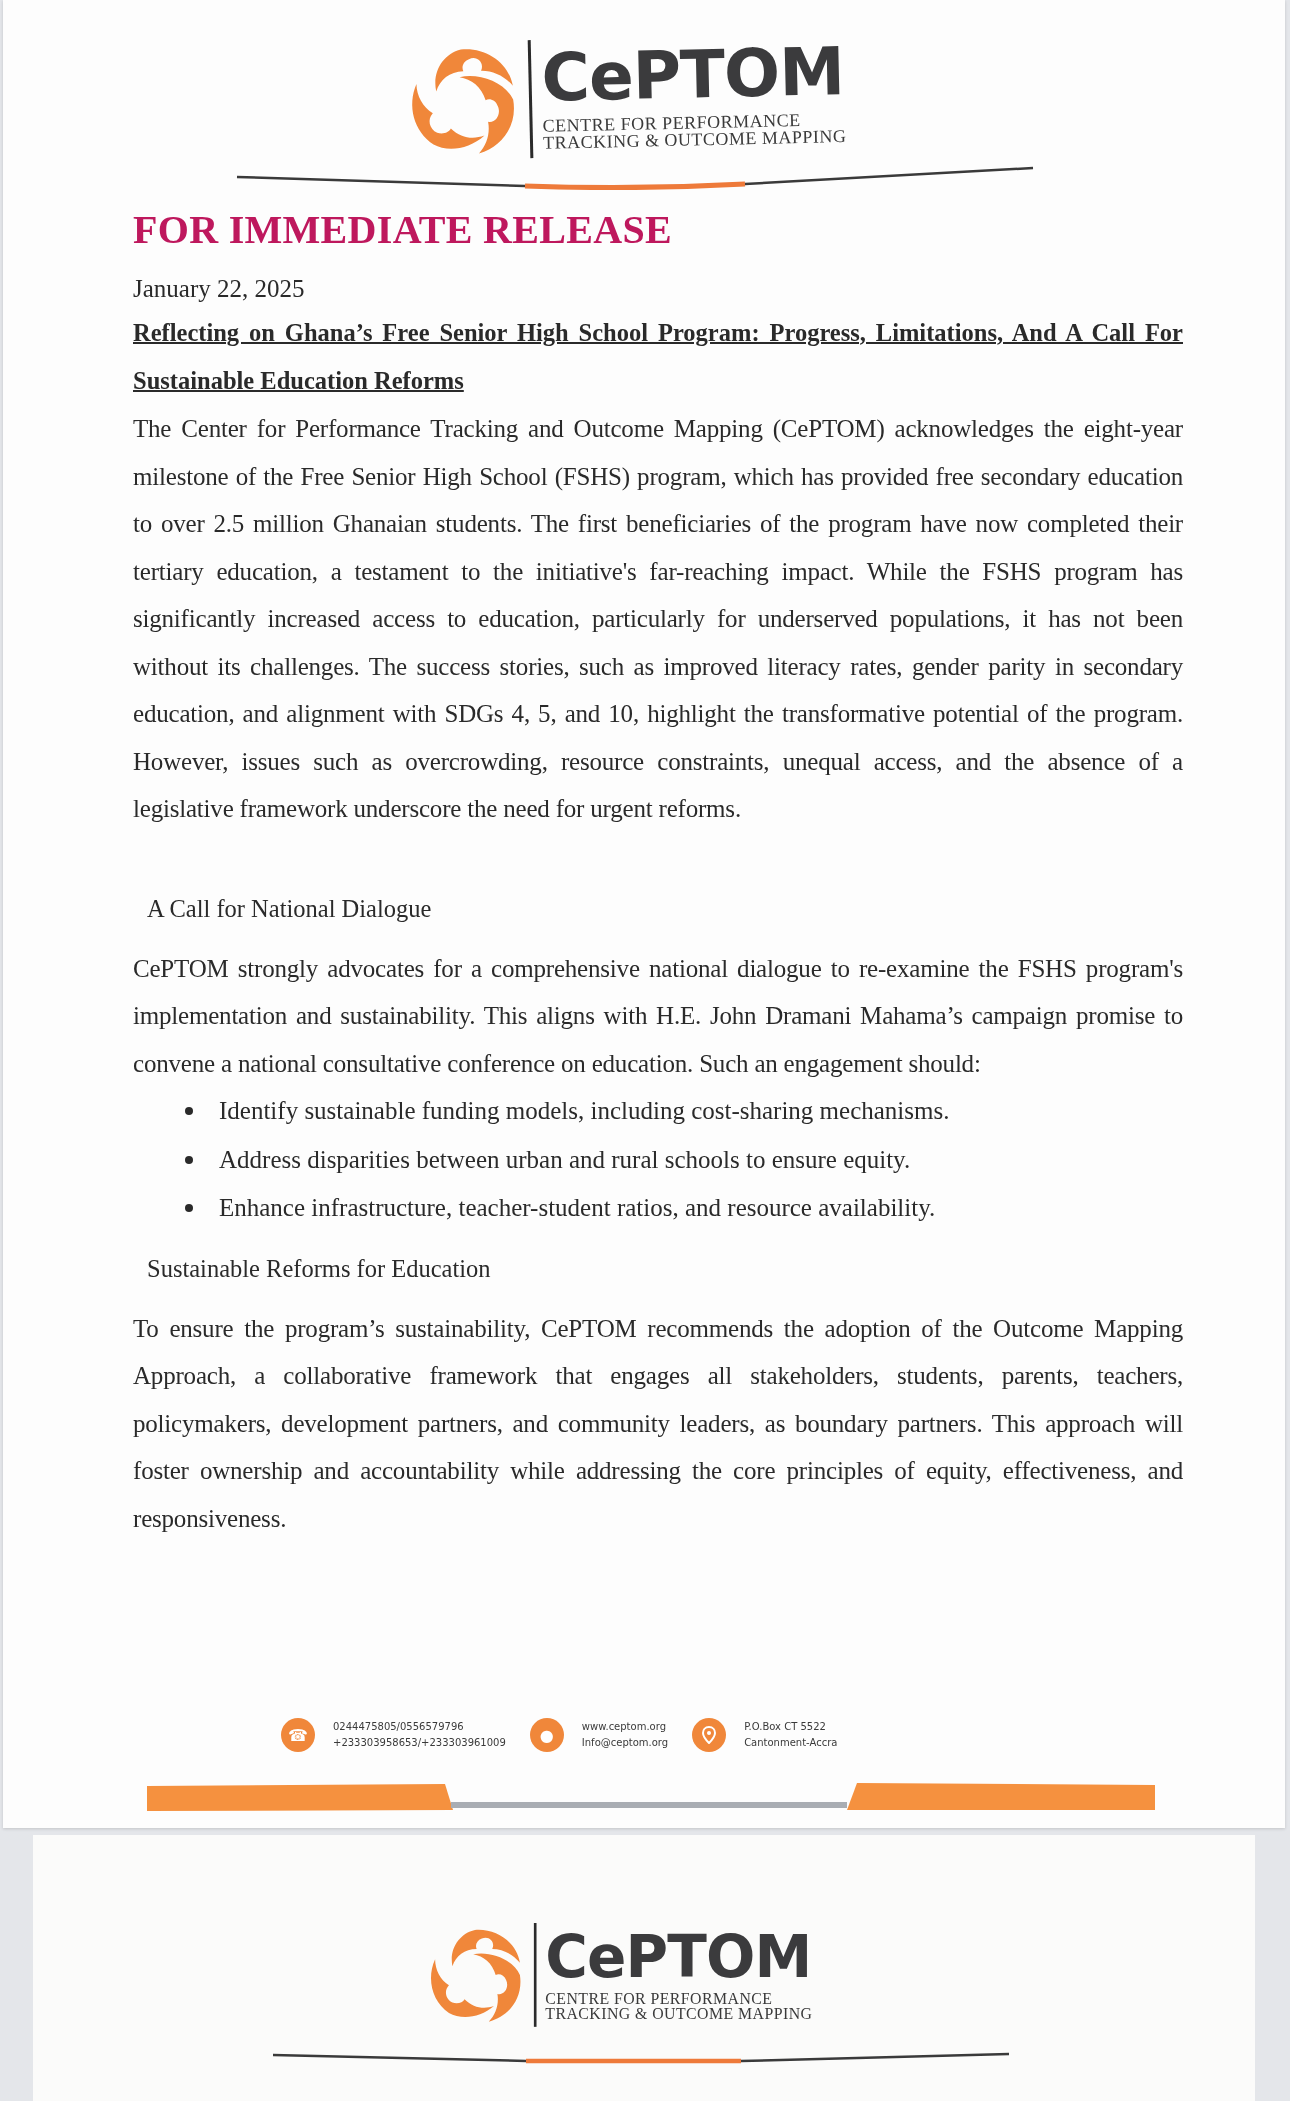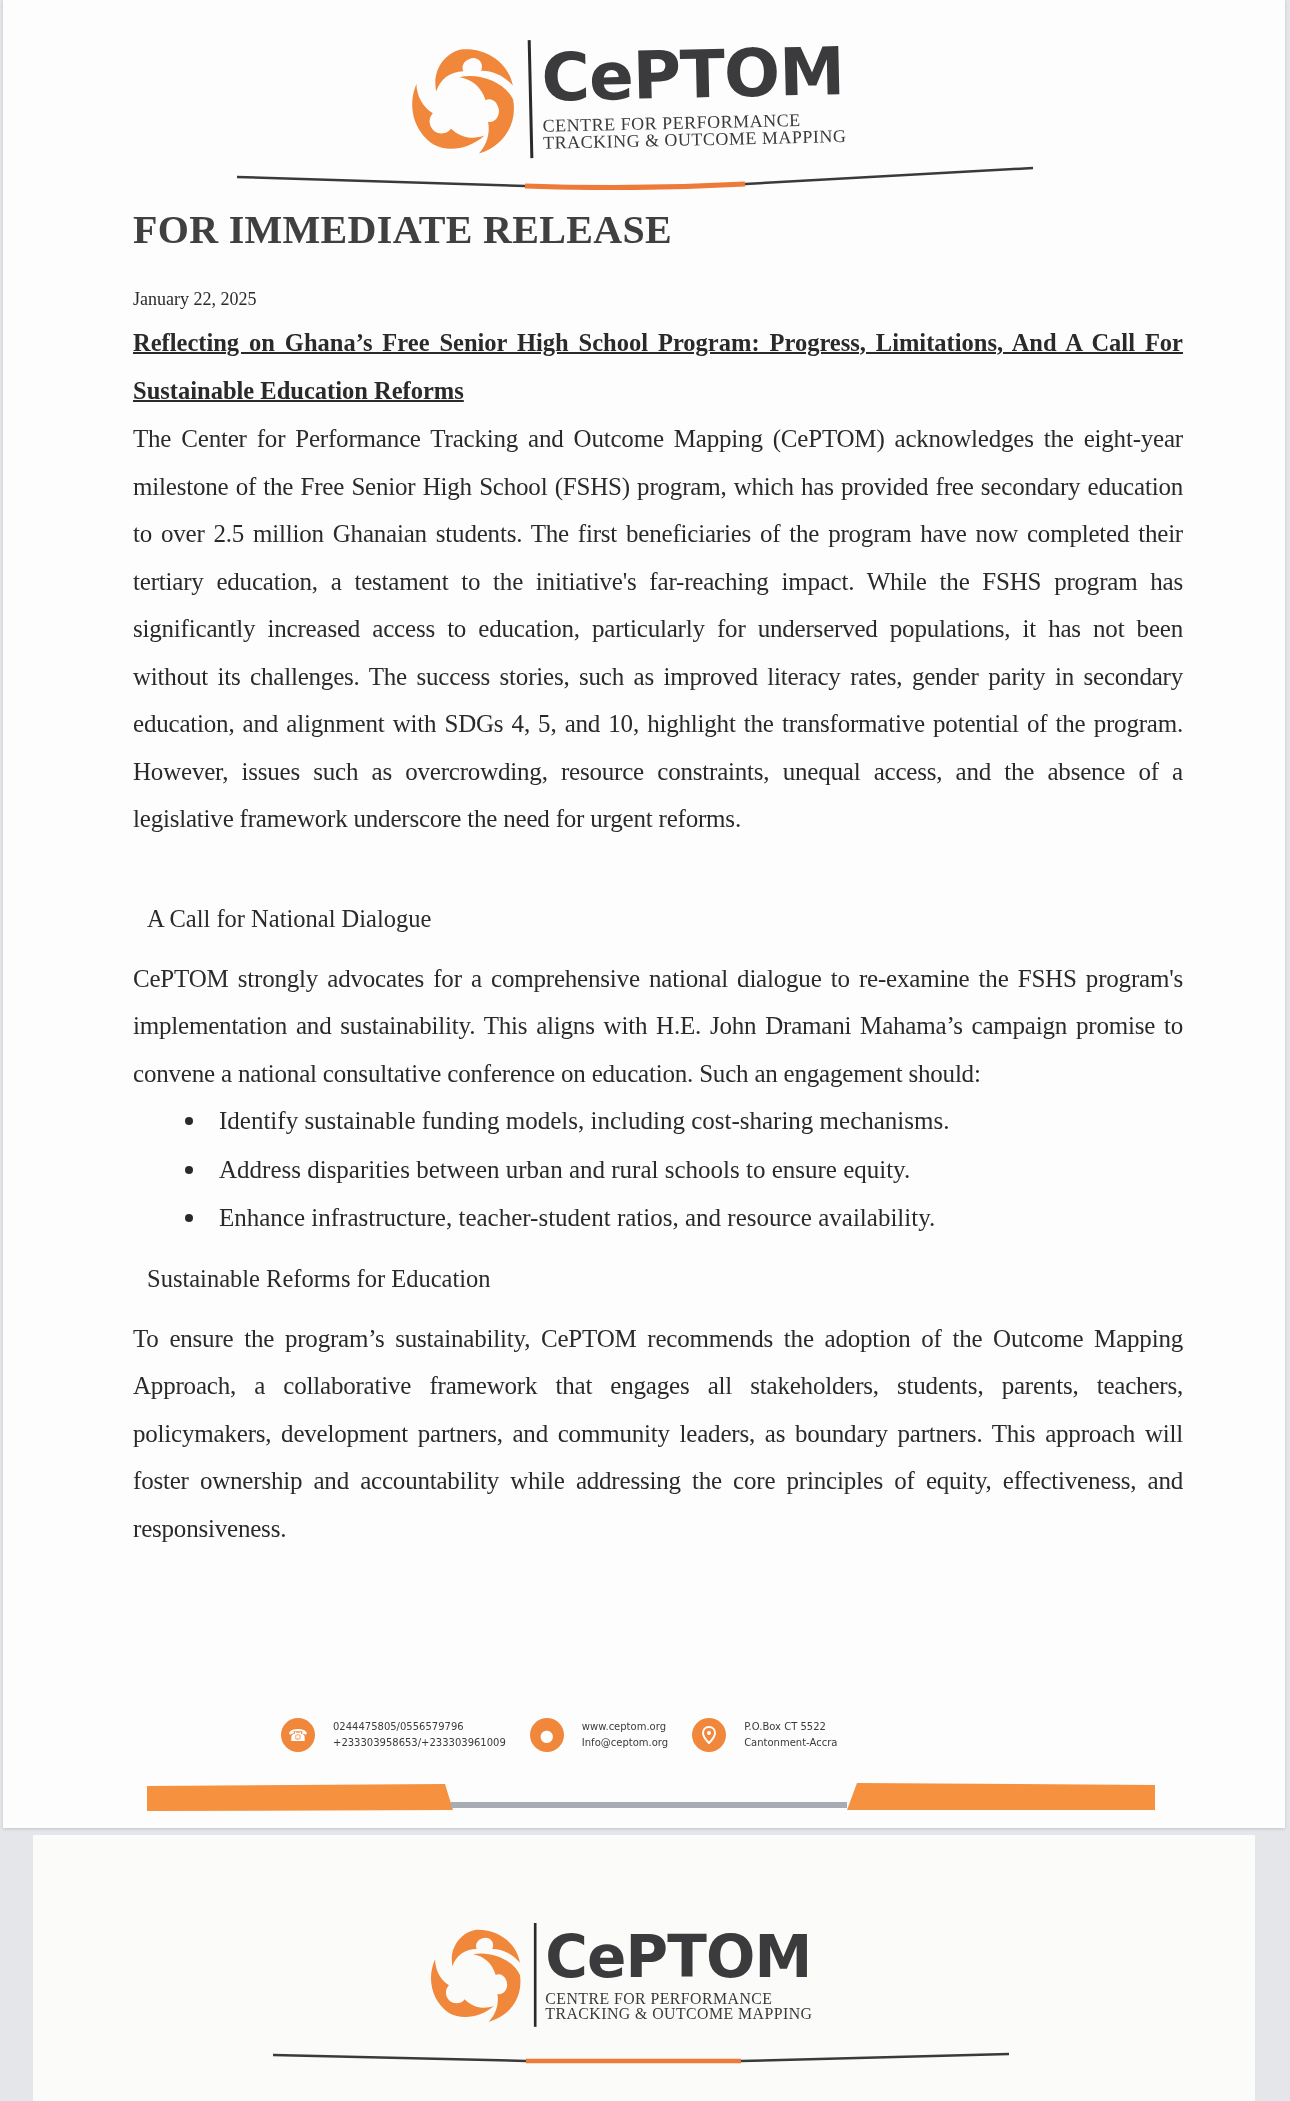--- a/index.html
+++ b/index.html
@@ -32,24 +32,24 @@
   #logo1 { left:400px; top:38px; transform:rotate(-1.3deg); }
   #logo2 { left:390px; top:88px; transform:scale(0.88); transform-origin:left top; }
 
   
   .rule { position:absolute; }
   .rule svg { display:block; }
 
   
   .content { position:absolute; left:130px; top:205px; width:1050px; }
   .title {
-    font-weight:bold; font-size:40px; color:#404040; letter-spacing:0.3px;
+    font-weight:bold; font-size:40px; color:#be185d; letter-spacing:0.3px;
     margin:0; line-height:50px;
   }
-  .date { font-size:18px; margin-top:28px; line-height:32px; }
+  .date { font-size:25px; margin-top:18px; line-height:32px; }
   .headline {
     font-weight:bold; font-size:24.5px; text-decoration:underline; text-decoration-thickness:2px;
     line-height:48px; margin-top:4px; text-align:justify; text-align-last:left;
   }
   .para {
     font-size:25px; line-height:47.5px; text-align:justify; margin:0;
     font-family:"Liberation Serif", serif; letter-spacing:-0.2px;
   }
   .section-head { font-weight:normal; font-size:24.5px; line-height:44px; margin:14px; }
   .bullets { list-style:none; margin:0; padding:0 0 0 52px; }

